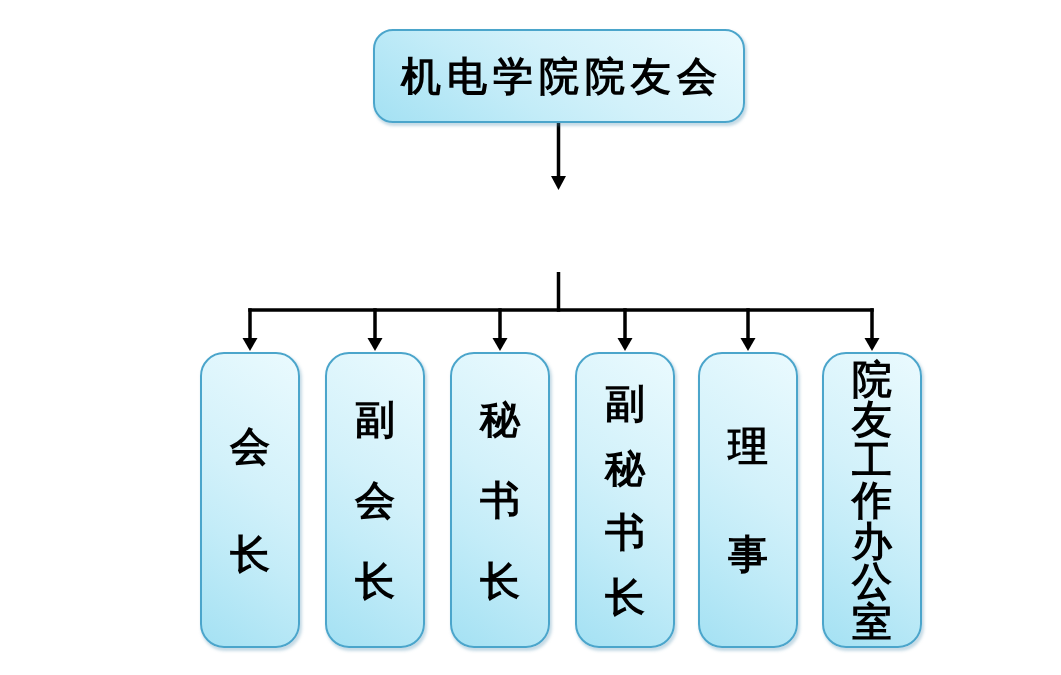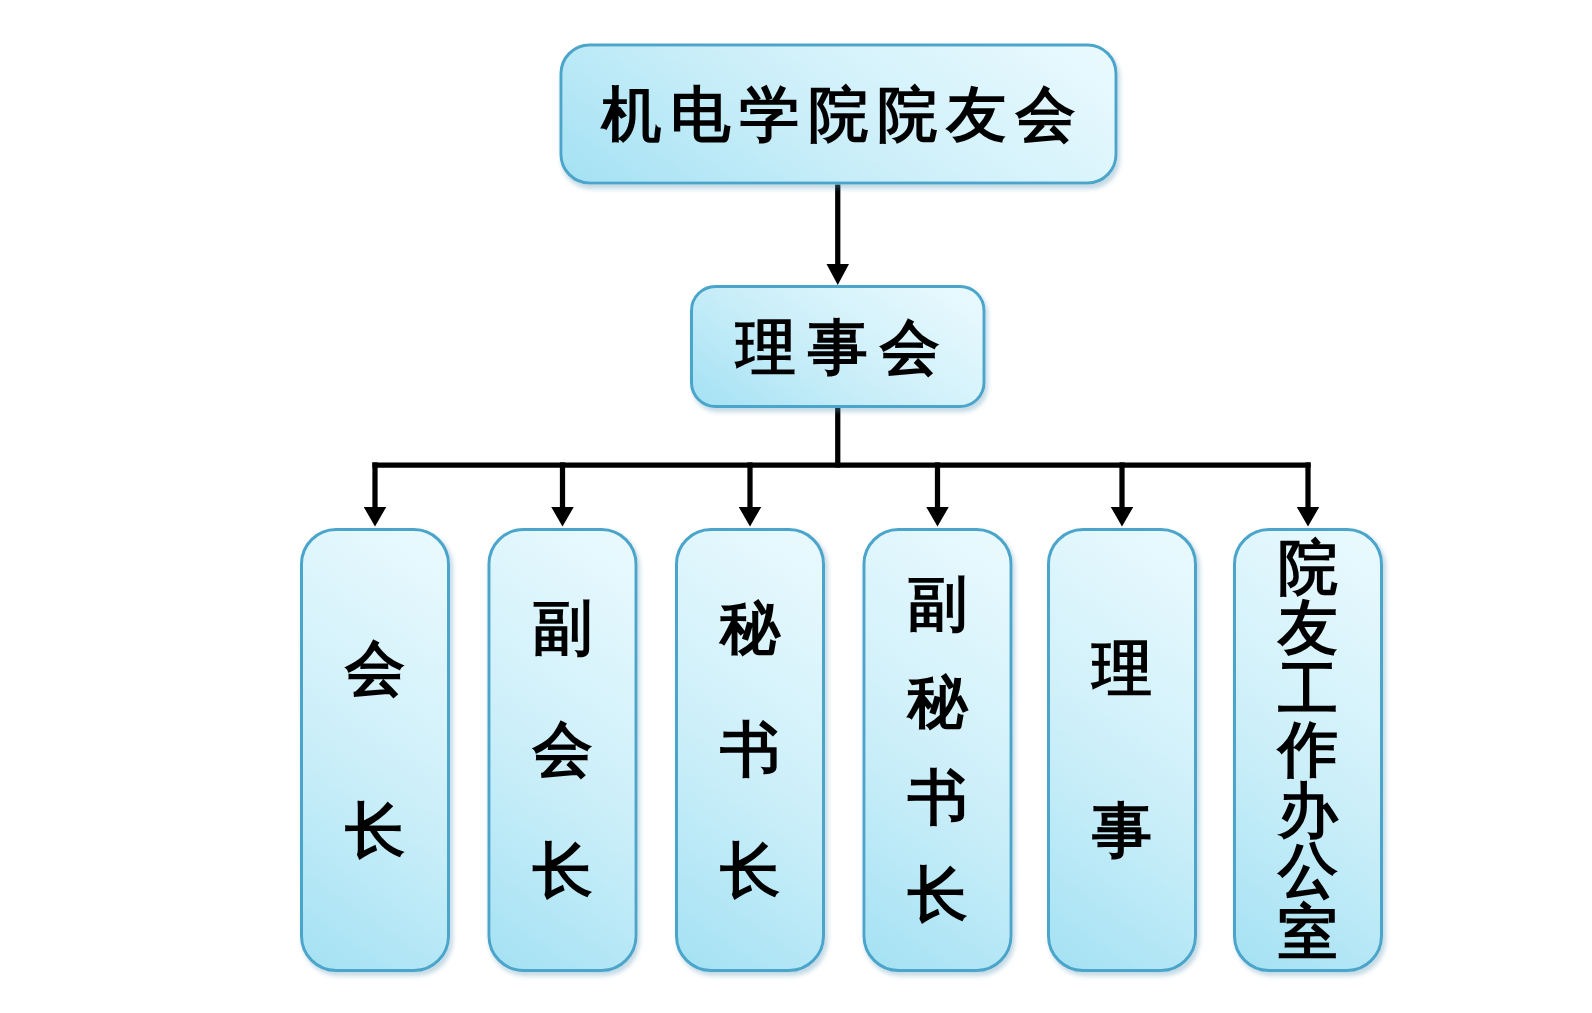--- a/index.html
+++ b/index.html
@@ -110,23 +110,20 @@
     <line class="connector-line" x1="748" y1="308.25" x2="748" y2="339"></line>
     <polygon class="arrow-head" points="740.5,338 755.5,338 748,351"></polygon>
     <line class="connector-line" x1="872" y1="308.25" x2="872" y2="339"></line>
     <polygon class="arrow-head" points="864.5,338 879.5,338 872,351"></polygon>
   </svg>
 
   <div class="org-box root-box">
     <span>机电学院院友会</span>
   </div>
 
-  <div class="org-box board-box">
-    <span>理事会</span>
-  </div>
 
   <div class="org-box child-box c1">
     <div class="vlabel">
         <span>会</span>
         <span>长</span>
       </div>
   </div>
   <div class="org-box child-box c2">
     <div class="vlabel">
         <span>副</span>

